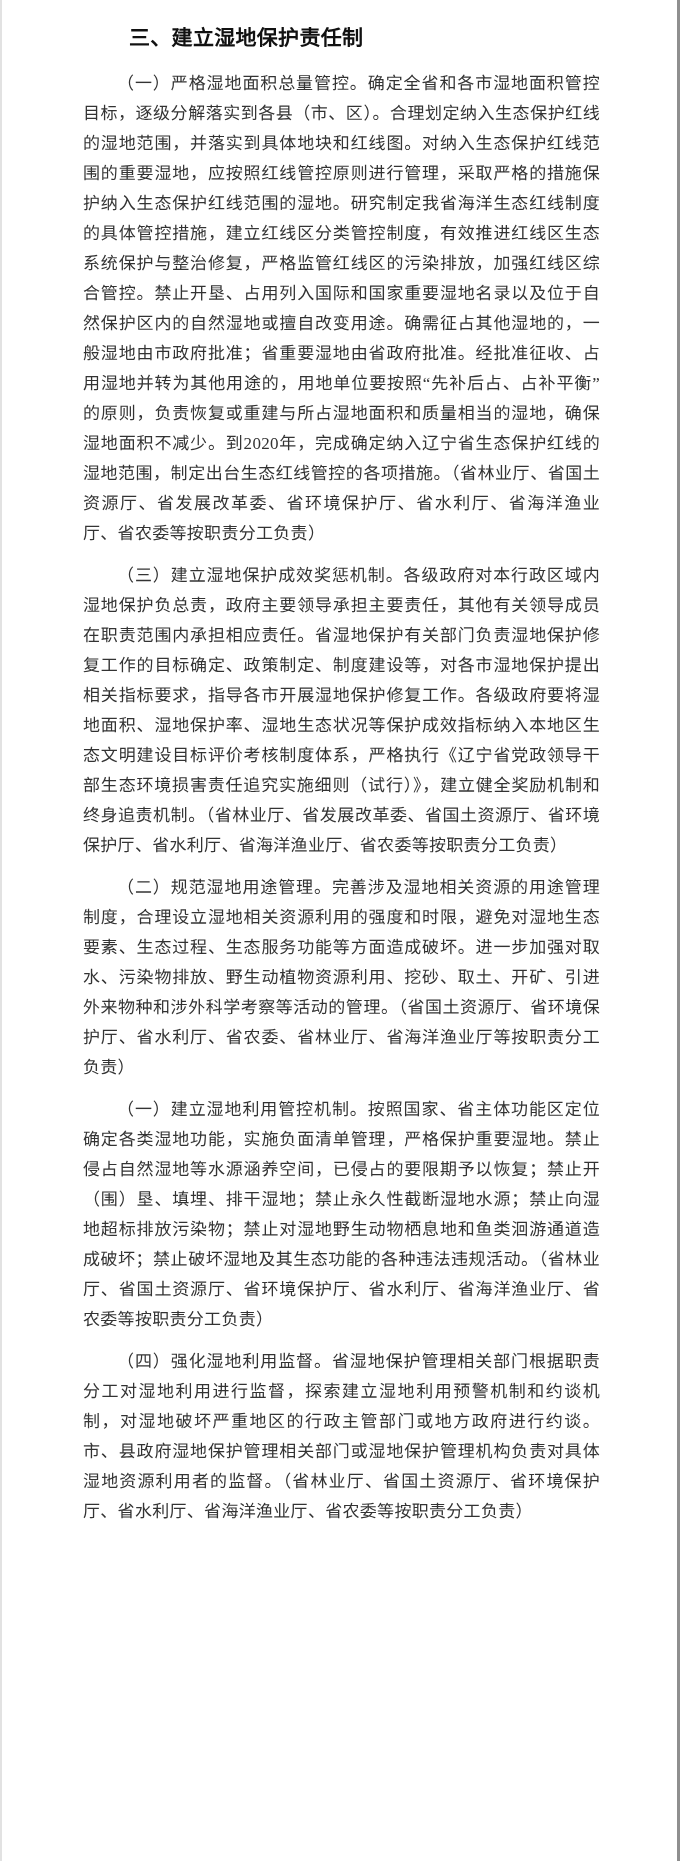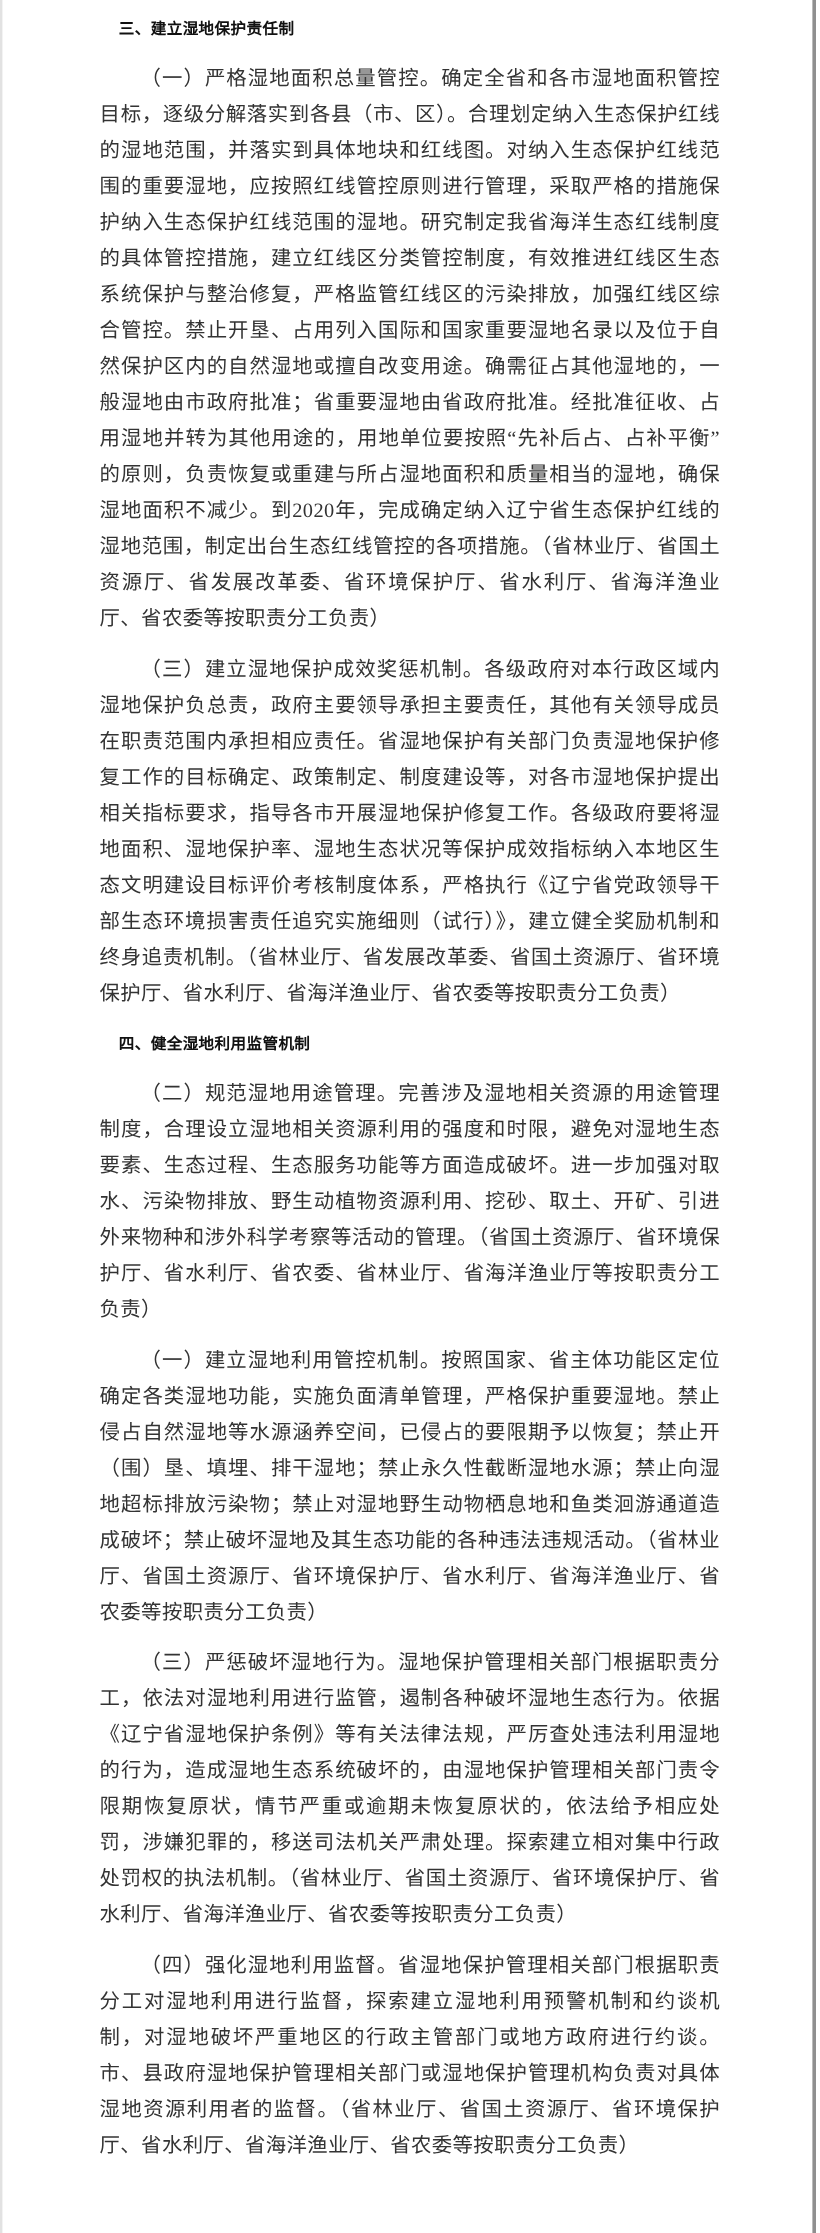--- a/index.html
+++ b/index.html
@@ -37,22 +37,22 @@
     width: 541px;
     padding-top: 7px;
     font-size: 17px;
     line-height: 30px;
     color: var(--text_color, #333333);
     text-align: justify;
     text-justify: inter-character;
     letter-spacing: 0.3px;
   }
   .sec-heading {
-    margin: 2px;
-    font-size: 13px;
+    margin: 16px;
+    font-size: 21px;
     font-weight: bold;
     color: var(--heading_color, #111111);
     text-indent: 2em;
     line-height: 30px;
   }
   .para {
     margin: 12px;
     text-indent: 2em;
   }
 </style>
@@ -65,21 +65,19 @@
 
   <div class="content">
 
     <section>
       <h3 class="sec-heading">三、建立湿地保护责任制</h3>
       <p class="para">（一）严格湿地面积总量管控。确定全省和各市湿地面积管控目标，逐级分解落实到各县（市、区）。合理划定纳入生态保护红线的湿地范围，并落实到具体地块和红线图。对纳入生态保护红线范围的重要湿地，应按照红线管控原则进行管理，采取严格的措施保护纳入生态保护红线范围的湿地。研究制定我省海洋生态红线制度的具体管控措施，建立红线区分类管控制度，有效推进红线区生态系统保护与整治修复，严格监管红线区的污染排放，加强红线区综合管控。禁止开垦、占用列入国际和国家重要湿地名录以及位于自然保护区内的自然湿地或擅自改变用途。确需征占其他湿地的，一般湿地由市政府批准；省重要湿地由省政府批准。经批准征收、占用湿地并转为其他用途的，用地单位要按照“先补后占、占补平衡”的原则，负责恢复或重建与所占湿地面积和质量相当的湿地，确保湿地面积不减少。到2020年，完成确定纳入辽宁省生态保护红线的湿地范围，制定出台生态红线管控的各项措施。（省林业厅、省国土资源厅、省发展改革委、省环境保护厅、省水利厅、省海洋渔业厅、省农委等按职责分工负责）</p>
       <p class="para">（三）建立湿地保护成效奖惩机制。各级政府对本行政区域内湿地保护负总责，政府主要领导承担主要责任，其他有关领导成员在职责范围内承担相应责任。省湿地保护有关部门负责湿地保护修复工作的目标确定、政策制定、制度建设等，对各市湿地保护提出相关指标要求，指导各市开展湿地保护修复工作。各级政府要将湿地面积、湿地保护率、湿地生态状况等保护成效指标纳入本地区生态文明建设目标评价考核制度体系，严格执行《辽宁省党政领导干部生态环境损害责任追究实施细则（试行）》，建立健全奖励机制和终身追责机制。（省林业厅、省发展改革委、省国土资源厅、省环境保护厅、省水利厅、省海洋渔业厅、省农委等按职责分工负责）</p>
     </section>
 
     <section>
-      <h3 class="sec-heading">四、健全湿地利用监管机制</h3>
       <p class="para">（二）规范湿地用途管理。完善涉及湿地相关资源的用途管理制度，合理设立湿地相关资源利用的强度和时限，避免对湿地生态要素、生态过程、生态服务功能等方面造成破坏。进一步加强对取水、污染物排放、野生动植物资源利用、挖砂、取土、开矿、引进外来物种和涉外科学考察等活动的管理。（省国土资源厅、省环境保护厅、省水利厅、省农委、省林业厅、省海洋渔业厅等按职责分工负责）</p>
       <p class="para">（一）建立湿地利用管控机制。按照国家、省主体功能区定位确定各类湿地功能，实施负面清单管理，严格保护重要湿地。禁止侵占自然湿地等水源涵养空间，已侵占的要限期予以恢复；禁止开（围）垦、填埋、排干湿地；禁止永久性截断湿地水源；禁止向湿地超标排放污染物；禁止对湿地野生动物栖息地和鱼类洄游通道造成破坏；禁止破坏湿地及其生态功能的各种违法违规活动。（省林业厅、省国土资源厅、省环境保护厅、省水利厅、省海洋渔业厅、省农委等按职责分工负责）</p>
-      <p class="para">（三）严惩破坏湿地行为。湿地保护管理相关部门根据职责分工，依法对湿地利用进行监管，遏制各种破坏湿地生态行为。依据《辽宁省湿地保护条例》等有关法律法规，严厉查处违法利用湿地的行为，造成湿地生态系统破坏的，由湿地保护管理相关部门责令限期恢复原状，情节严重或逾期未恢复原状的，依法给予相应处罚，涉嫌犯罪的，移送司法机关严肃处理。探索建立相对集中行政处罚权的执法机制。（省林业厅、省国土资源厅、省环境保护厅、省水利厅、省海洋渔业厅、省农委等按职责分工负责）</p>
       <p class="para">（四）强化湿地利用监督。省湿地保护管理相关部门根据职责分工对湿地利用进行监督，探索建立湿地利用预警机制和约谈机制，对湿地破坏严重地区的行政主管部门或地方政府进行约谈。市、县政府湿地保护管理相关部门或湿地保护管理机构负责对具体湿地资源利用者的监督。（省林业厅、省国土资源厅、省环境保护厅、省水利厅、省海洋渔业厅、省农委等按职责分工负责）</p>
     </section>
 
   </div>
 </div>
 
 </body></html>

